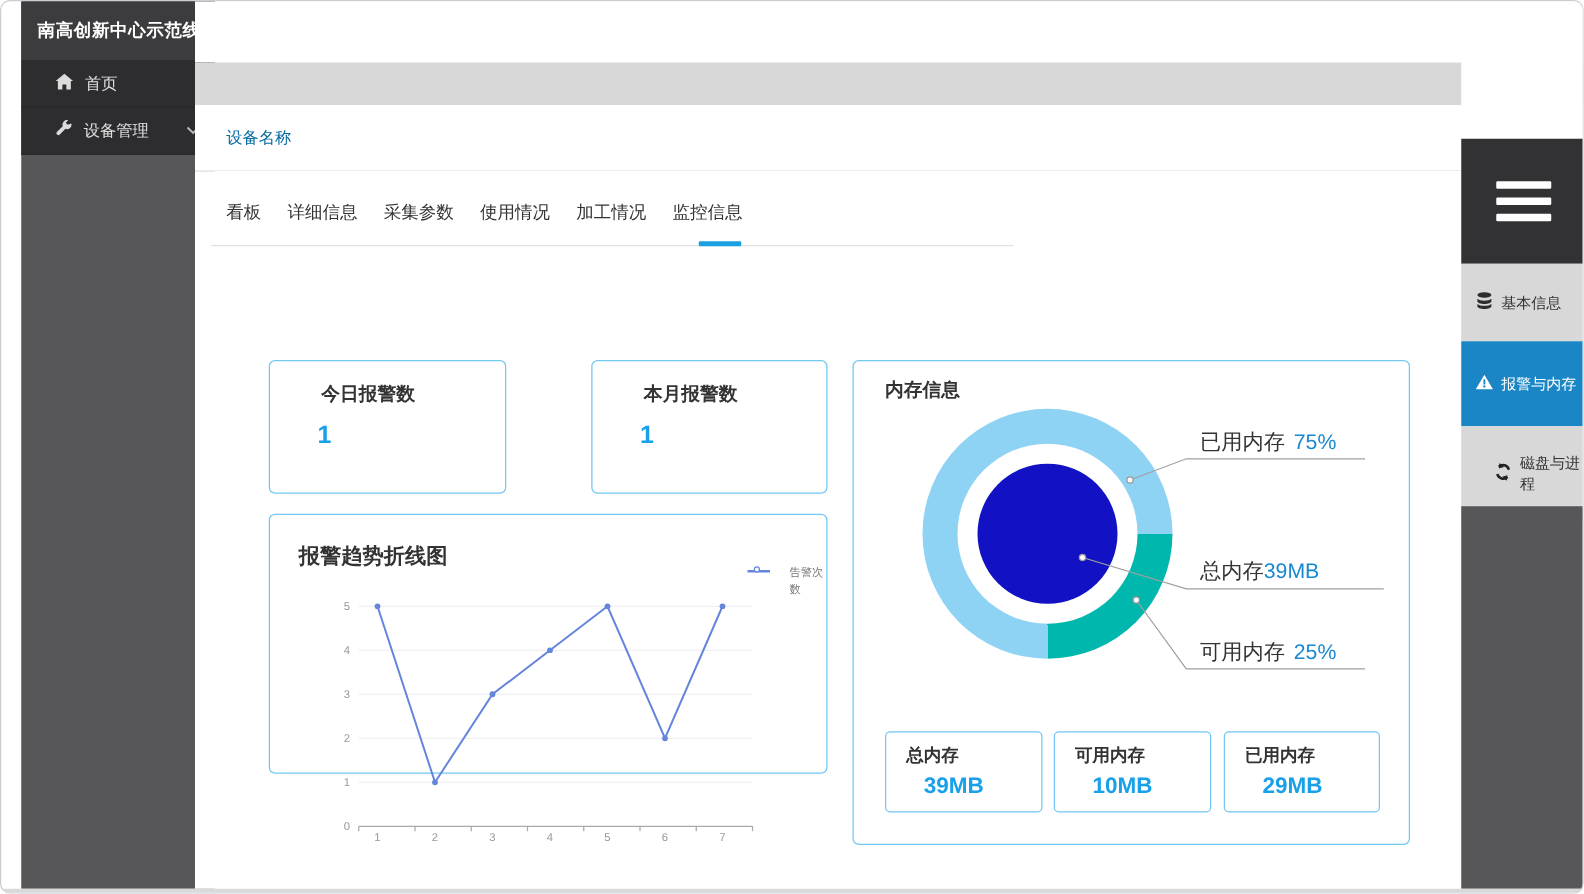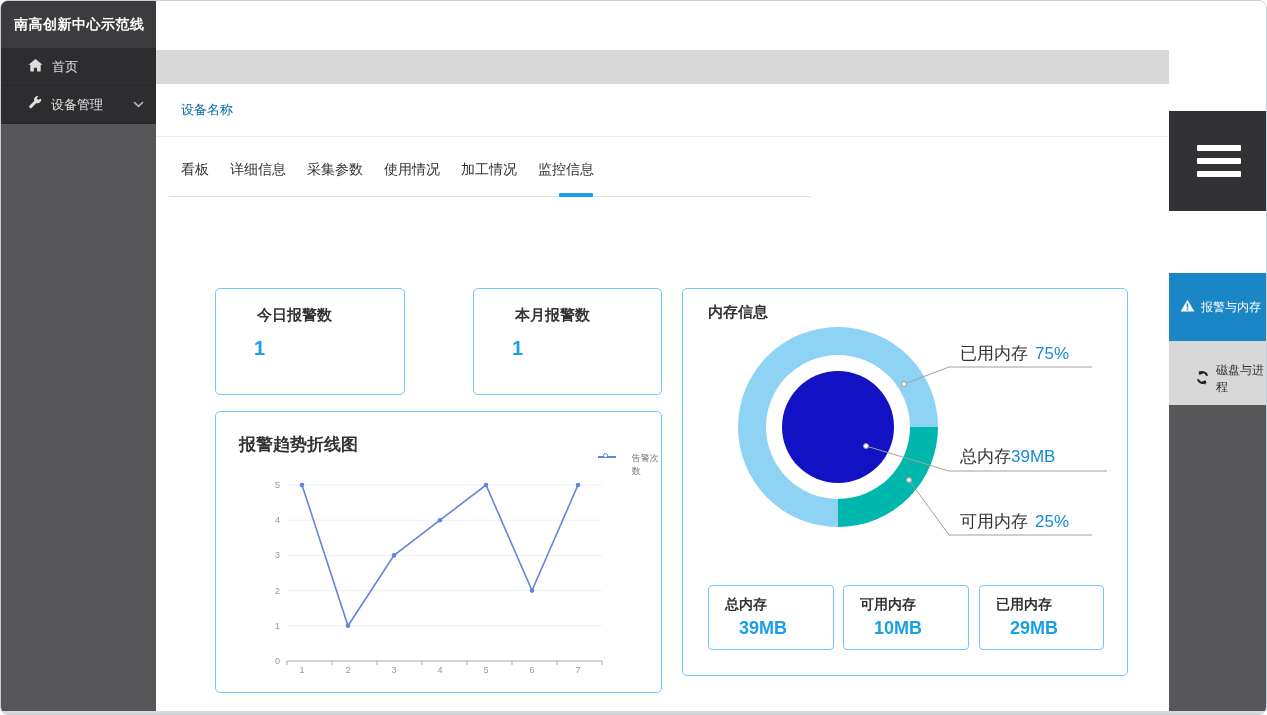--- a/index.html
+++ b/index.html
@@ -3,21 +3,21 @@
 <meta charset="utf-8">
 <style>
   html,body{margin:0;padding:0;background:#fff;}
   *{box-sizing:border-box;}
   .screen{
     position:relative;width:1267px;height:715px;overflow:hidden;
     border:1px solid #c9ced3;border-radius:8px;background:#fff;
     font-family:"Liberation Sans",sans-serif;
   }
   
-  .sidebar{position:absolute;left:0;top:0;width:155px;height:710px;background:#57575a;}
+  .sidebar{position:absolute;left:16px;top:0;width:155px;height:710px;background:#57575a;}
   .sidebar-header{height:47px;background:#3c3c3e;color:#fff;font-weight:bold;font-size:14px;
     display:flex;align-items:center;padding-left:13px;letter-spacing:.5px;}
   .side-nav{background:#2d2d30;}
   .side-item{height:38px;display:flex;align-items:center;padding:0 12px 0 27px;
     color:#e0e0e0;font-size:13px;border-bottom:1px solid #28282b;cursor:pointer;}
   .side-item .lbl{margin-left:9px;}
   .side-item .chev{margin-left:auto;display:flex;align-items:center;}
   
   .topbar{position:absolute;left:155px;top:0;width:1013px;height:49px;background:#fff;}
   .grayband{position:absolute;left:155px;top:49px;width:1112px;height:34px;background:#d8d8d8;}
@@ -32,21 +32,21 @@
   .tab-active-bar{position:absolute;left:403px;top:56px;width:34px;height:4px;background:#1ba0e2;border-radius:1px;}
   .card{position:absolute;background:#fff;border:1px solid #71c8f2;border-radius:5px;}
   .card-title{position:absolute;font-weight:bold;color:#333;}
   .stat-value{position:absolute;font-weight:bold;color:#18a0e8;}
   
   .stat-a{left:59px;top:151px;width:190px;height:107px;}
   .stat-b{left:317px;top:151px;width:189px;height:107px;}
   .stat-card .card-title{left:41px;top:17px;font-size:15px;}
   .stat-card .stat-value{left:38px;top:48px;font-size:20px;}
   
-  .chart-card{left:59px;top:274px;width:447px;height:282px;}
+  .chart-card{left:59px;top:274px;width:447px;height:208px;}
   .chart-card .card-title{left:23px;top:21px;font-size:17px;}
   .legend{position:absolute;left:382px;top:40px;display:flex;align-items:flex-start;gap:19px;cursor:pointer;font-family:Liberation Serif, serif;}
   .legend-icon{position:relative;width:18px;height:9px;}
   .legend-icon .ln{position:absolute;left:0;top:4px;width:18px;height:1.5px;background:#6585dc;}
   .legend-icon .cir{position:absolute;left:5px;top:1px;width:5px;height:5px;border:1.5px solid #6585dc;border-radius:50%;background:#fff;}
   .legend-text{font-size:9px;color:#777;}
   .chart-svg{position:absolute;left:0;top:0;}
   
   .mem-card{left:526px;top:151px;width:446px;height:388px;}
   .mem-card .card-title{left:25px;top:14px;font-size:15px;}
@@ -224,20 +224,30 @@
       </div>
     </div>
   </div>
 
   <div class="rpanel">
     <div class="rp-menu">
       <span class="bar"></span>
       <span class="bar"></span>
       <span class="bar"></span>
     </div>
+    <div class="rp-item rp-1">
+      <span>
+        <svg width="15" height="15" viewBox="0 0 16 16" fill="#2d2d2d">
+          <ellipse cx="8" cy="3.2" rx="6" ry="2.4"></ellipse>
+          <path d="M2 6.5c1.2 1 3.4 1.6 6 1.6s4.8-.6 6-1.6v2c0 1.3-2.7 2.4-6 2.4S2 9.8 2 8.5z"></path>
+          <path d="M2 10.8c1.2 1 3.4 1.6 6 1.6s4.8-.6 6-1.6v2c0 1.3-2.7 2.4-6 2.4s-6-1.1-6-2.4z"></path>
+        </svg>
+      </span>
+      <span class="lbl">基本信息</span>
+    </div>
     <div class="rp-item rp-2">
       <span>
         <svg width="15" height="13" viewBox="0 0 16 14">
           <path d="M8 .8 15.4 13.4H.6Z" fill="#fff"></path>
           <rect x="7.2" y="4.8" width="1.6" height="4.4" fill="#1b86c5"></rect>
           <circle cx="8" cy="11" r="1" fill="#1b86c5"></circle>
         </svg>
       </span>
       <span class="lbl">报警与内存</span>
     </div>

